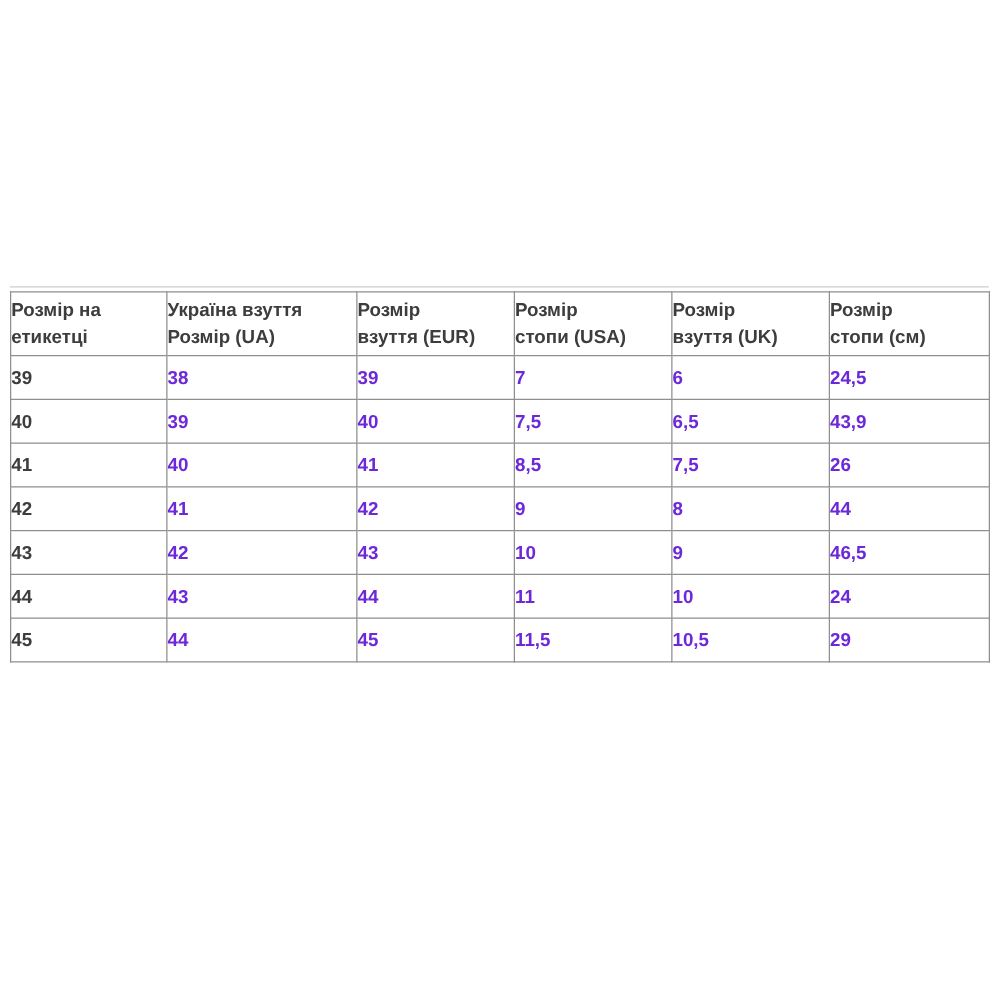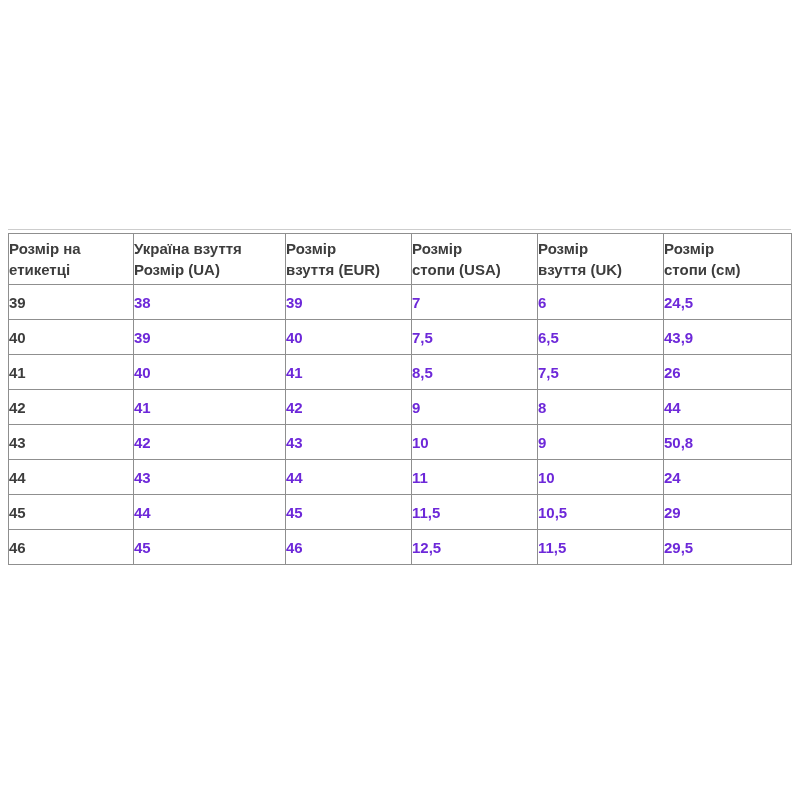--- a/index.html
+++ b/index.html
@@ -135,41 +135,33 @@
         <td>9</td>
         <td>8</td>
         <td>44</td>
       </tr>
       <tr>
         <td class="first-col">43</td>
         <td>42</td>
         <td>43</td>
         <td>10</td>
         <td>9</td>
-        <td>50,8</td>
+        <td>46,5</td>
       </tr>
       <tr>
         <td class="first-col">44</td>
         <td>43</td>
         <td>44</td>
         <td>11</td>
         <td>10</td>
         <td>24</td>
       </tr>
       <tr>
         <td class="first-col">45</td>
         <td>44</td>
         <td>45</td>
         <td>11,5</td>
         <td>10,5</td>
         <td>29</td>
       </tr>
-      <tr>
-        <td class="first-col">46</td>
-        <td>45</td>
-        <td>46</td>
-        <td>12,5</td>
-        <td>11,5</td>
-        <td>29,5</td>
-      </tr>
     </tbody>
   </table>
 </div>
 
 </body></html>

